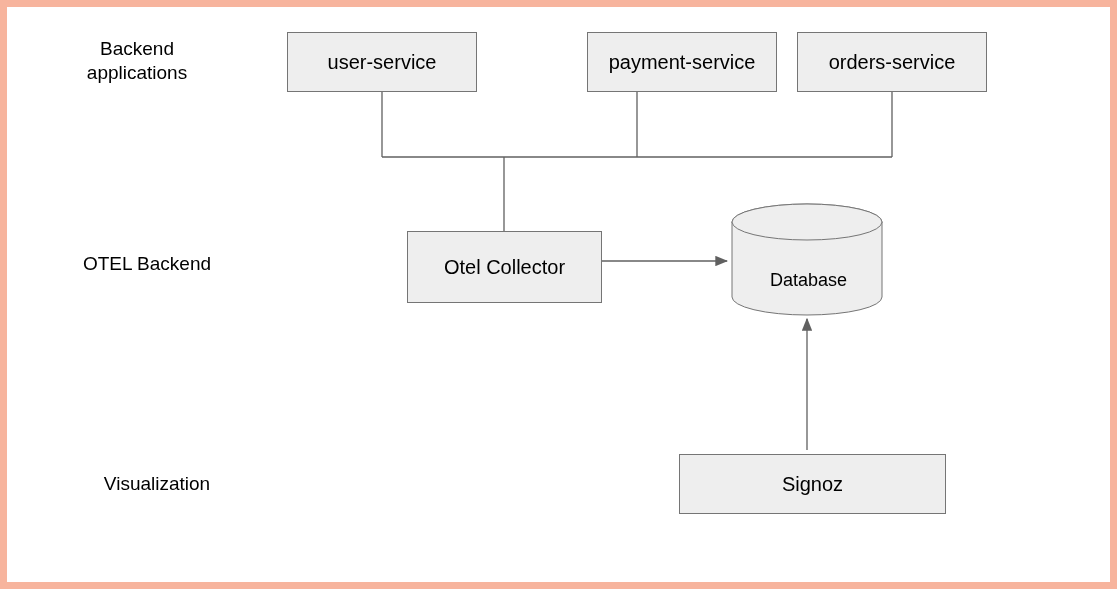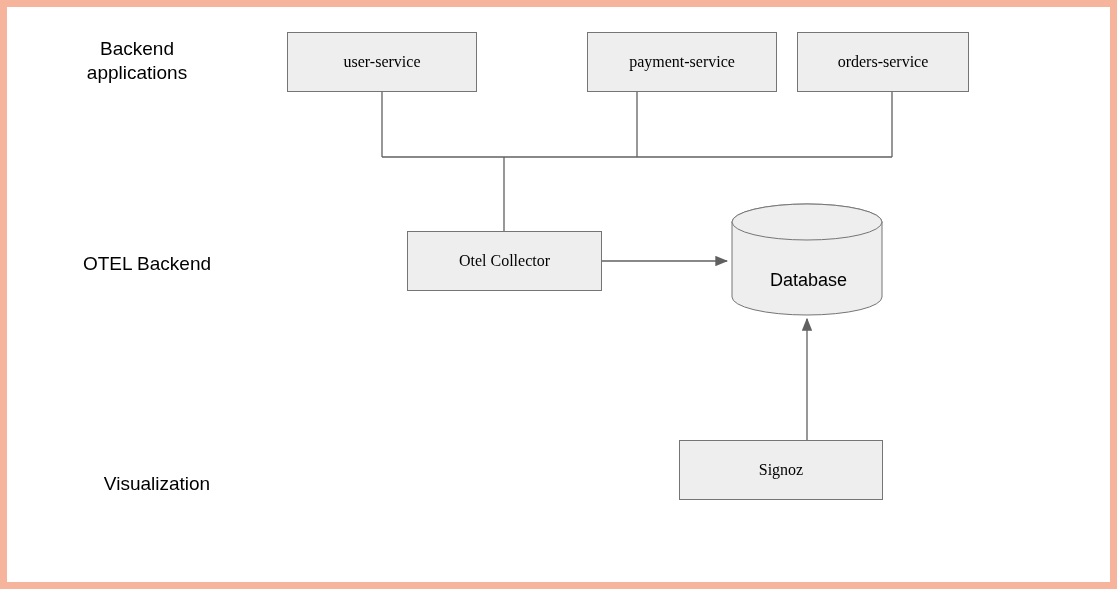--- a/index.html
+++ b/index.html
@@ -30,24 +30,23 @@
     line-height: 1.25;
     white-space: pre-line;
   }
   .node {
     position: absolute;
     background: #eeeeee;
     border: 1px solid #757575;
     display: flex;
     align-items: center;
     justify-content: center;
-    font-size: 16px;
+    font-size: 20px;
     color: #000;
     box-sizing: border-box;
-    font-family: Liberation Serif, serif;
   }
   .db-label {
     position: absolute;
     font-size: 18px;
     color: #000;
     text-align: right;
     margin-top: 16px;
   }
   svg.connectors {
     position: absolute;
@@ -71,25 +70,25 @@
     <div class="row-label" style="left:60px; top:245px; width:160px;">OTEL Backend</div>
 
     <div class="node" style="left:280px; top:25px; width:190px; height:60px;">
       <span>user-service</span>
     </div>
 
     <div class="node" style="left:535px; top:25px; width:190px; height:60px;margin-left:45px;">
       <span>payment-service</span>
     </div>
 
-    <div class="node" style="left:790px; top:25px; width:172px; height:60px;">
+    <div class="node" style="left:790px; top:25px; width:190px; height:60px;">
       <span>orders-service</span>
     </div>
 
-    <div class="node" style="left:400px; top:224px; width:195px; height:60px;">
+    <div class="node" style="left:400px; top:224px; width:195px; height:72px;">
       <span>Otel Collector</span>
     </div>
 
     <svg class="connectors" viewBox="0 0 1103 575" preserveAspectRatio="none">
       <defs>
         <marker id="arrowhead" markerWidth="10" markerHeight="8" refX="9" refY="4" orient="auto" markerUnits="strokeWidth">
           <path d="M0,0 L10,4 L0,8 Z" fill="#606060"></path>
         </marker>
       </defs>
 
@@ -106,18 +105,18 @@
         <ellipse cx="800" cy="215" rx="75" ry="18" fill="#eeeeee" stroke="#757575" stroke-width="1"></ellipse>
         <path d="M725,215 L725,290 A75,18 0 0 0 875,290 L875,215" fill="#eeeeee" stroke="#757575" stroke-width="1"></path>
         <ellipse cx="800" cy="215" rx="75" ry="18" fill="#eeeeee" stroke="#757575" stroke-width="1"></ellipse>
       </g>
 
       <line x1="800" y1="443" x2="800" y2="312" stroke="#606060" stroke-width="1.3" marker-end="url(#arrowhead)"></line>
     </svg>
 
     <div class="db-label" style="left:760px; top:247px; width:80px;">Database</div>
 
-    <div class="node" style="left:672px; top:433px; width:204px; height:60px;">
+    <div class="node" style="left:672px; top:447px; width:267px; height:60px;">
       <span>Signoz</span>
     </div>
 
   </div>
 </div>
 
 </body></html>

